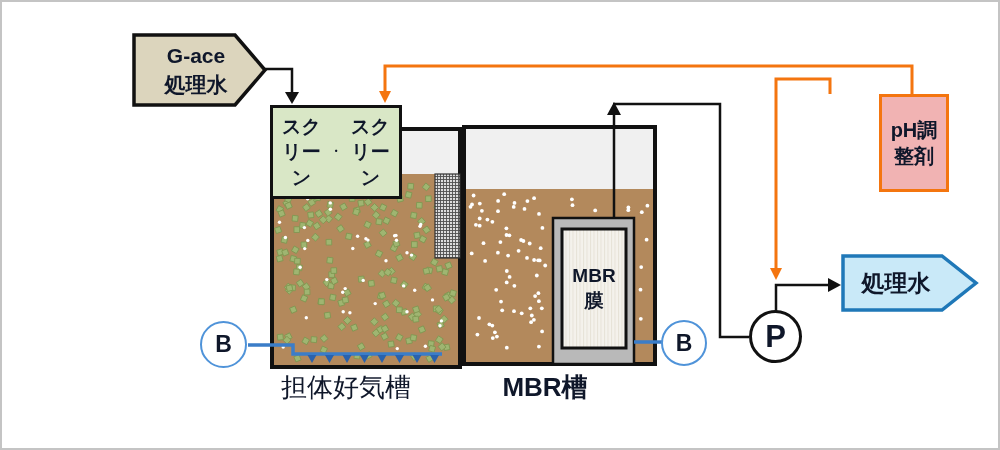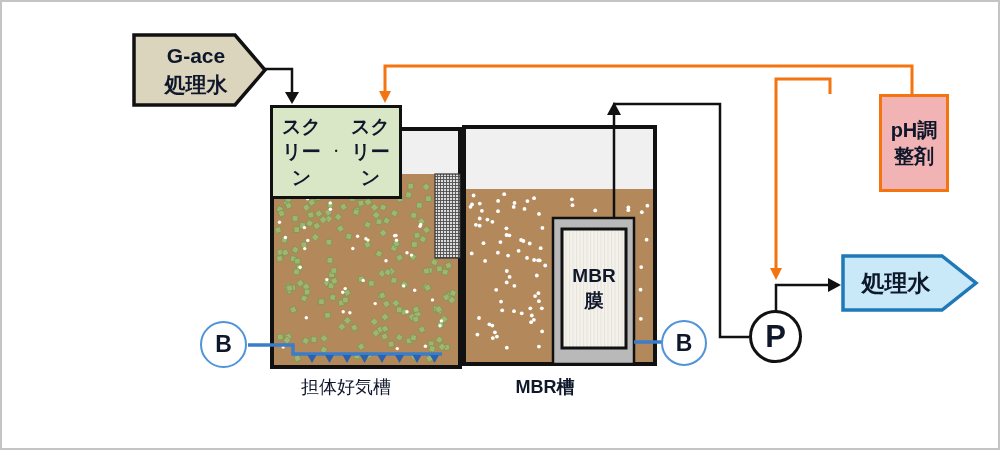--- a/index.html
+++ b/index.html
@@ -14,21 +14,21 @@
   .screen-box .dotline{font-size:12px;line-height:.8;display:block;}
   .chem-box{top:92px;width:70px;height:98px;box-sizing:border-box;background:#f1b3b3;
       border:3px solid #f4750f;font-size:20px;font-weight:600;line-height:1.3;}
   .chem-sterilizer{left:793px;}
   .chem-ph{left:877px;}
   .badge{box-sizing:border-box;background:#fff;border-radius:50%;font-weight:600;}
   .blower-left{left:198px;top:319px;width:47px;height:47px;border:2.5px solid #4f93d9;font-size:23px;}
   .blower-right{left:659px;top:318px;width:46px;height:46px;border:2.5px solid #4f93d9;font-size:23px;}
   .pump{left:747px;top:308px;width:53px;height:53px;border:3px solid #111;font-size:31px;font-weight:700;}
   .membrane-label{left:560px;top:227px;width:64px;height:119px;font-size:19px;font-weight:600;line-height:1.3;}
-  .tank-label{font-size:18px;font-weight:500;height:32px;}
+  .tank-label{font-size:26px;font-weight:500;height:32px;}
   .carrier-label{left:248px;top:369px;width:192px;}
   .mbr-label{left:468px;top:369px;width:150px;font-weight:bold;}
   .effluent-label{left:843px;top:257px;width:102px;height:48px;font-size:23px;font-weight:bold;}
 </style>
 </head>
 <body>
 
 <div class="stage">
 
   <svg width="1000" height="450" viewBox="0 0 1000 450">

